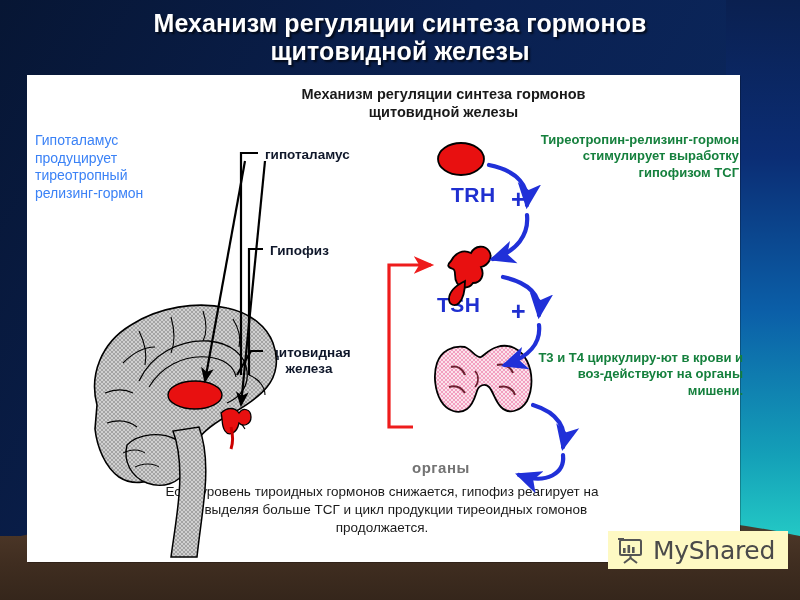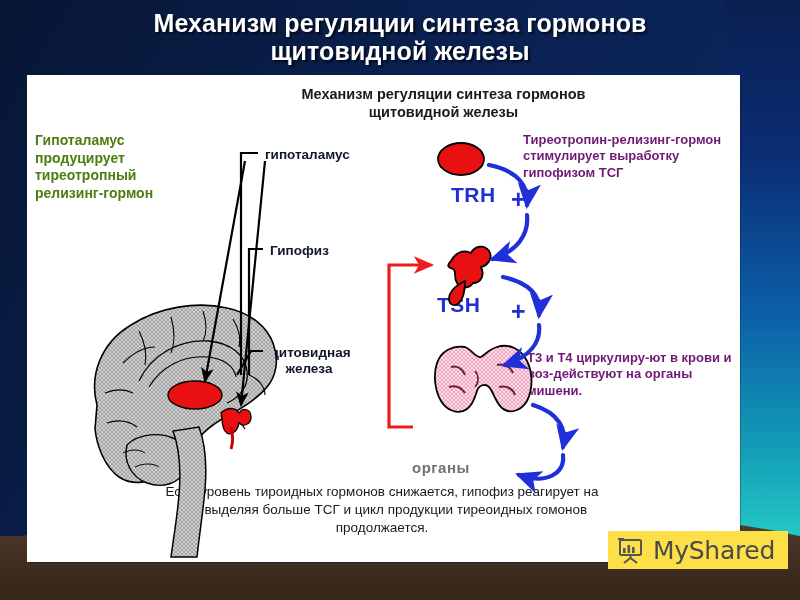--- a/index.html
+++ b/index.html
@@ -56,21 +56,21 @@
 
   .diagram-title{
     position:absolute;left:0;top:10px;width:713px;text-align:center;
     font-size:14.5px;font-weight:bold;color:#1a1a1a;line-height:1.25;
     padding-left:120px;box-sizing:border-box;
   }
 
   
   .left-caption{
     position:absolute;left:8px;top:57px;width:150px;
-    font-size:14px;font-weight:bold;color:#4d7c0f;line-height:1.26;
+    font-size:14px;font-weight:normal;color:#3b82f6;line-height:1.26;
   }
 
   
   .mid-label{
     position:absolute;font-size:13.5px;font-weight:bold;color:#0f172a;
     line-height:1.2;white-space:nowrap;
   }
   .mid-hypo{left:238px;top:72px;}
   .mid-pit{left:243px;top:168px;}
   .mid-thy{left:222px;top:270px;text-align:center;white-space:normal;width:120px;}
@@ -88,36 +88,36 @@
 
   .plus{
     position:absolute;color:#1f2fd0;font-weight:bold;font-size:25px;
   }
   .plus1{left:484px;top:110px;}
   .plus2{left:484px;top:222px;}
 
   
   .right-caption{
     position:absolute;left:496px;width:216px;
-    font-size:13px;font-weight:bold;color:#701a75;line-height:1.26;
+    font-size:13px;font-weight:bold;color:#15803d;line-height:1.26;text-align:right;
   }
   .rc1{top:57px;}
   .rc2{top:163px;}
   .rc3{top:275px;left:500px;}
 
   
   .bottom-caption{
     position:absolute;left:130px;top:408px;width:450px;text-align:center;
     font-size:13.5px;color:#1a1a1a;line-height:1.35;
   }
 
   
   .watermark{
     position:absolute;left:608px;top:531px;width:180px;height:38px;
-    background:#fde047;display:flex;align-items:center;gap:7px;
+    background:#fef9c3;display:flex;align-items:center;gap:7px;
     padding-left:8px;box-sizing:border-box;
   }
   .watermark .wm-text{
     font-size:25px;color:#4a4a4a;font-family:"DejaVu Sans",sans-serif;
     letter-spacing:-.3px;
   }
 
   svg{display:block;}
   .abs-svg{position:absolute;left:0;top:0;pointer-events:none;}
 </style>

